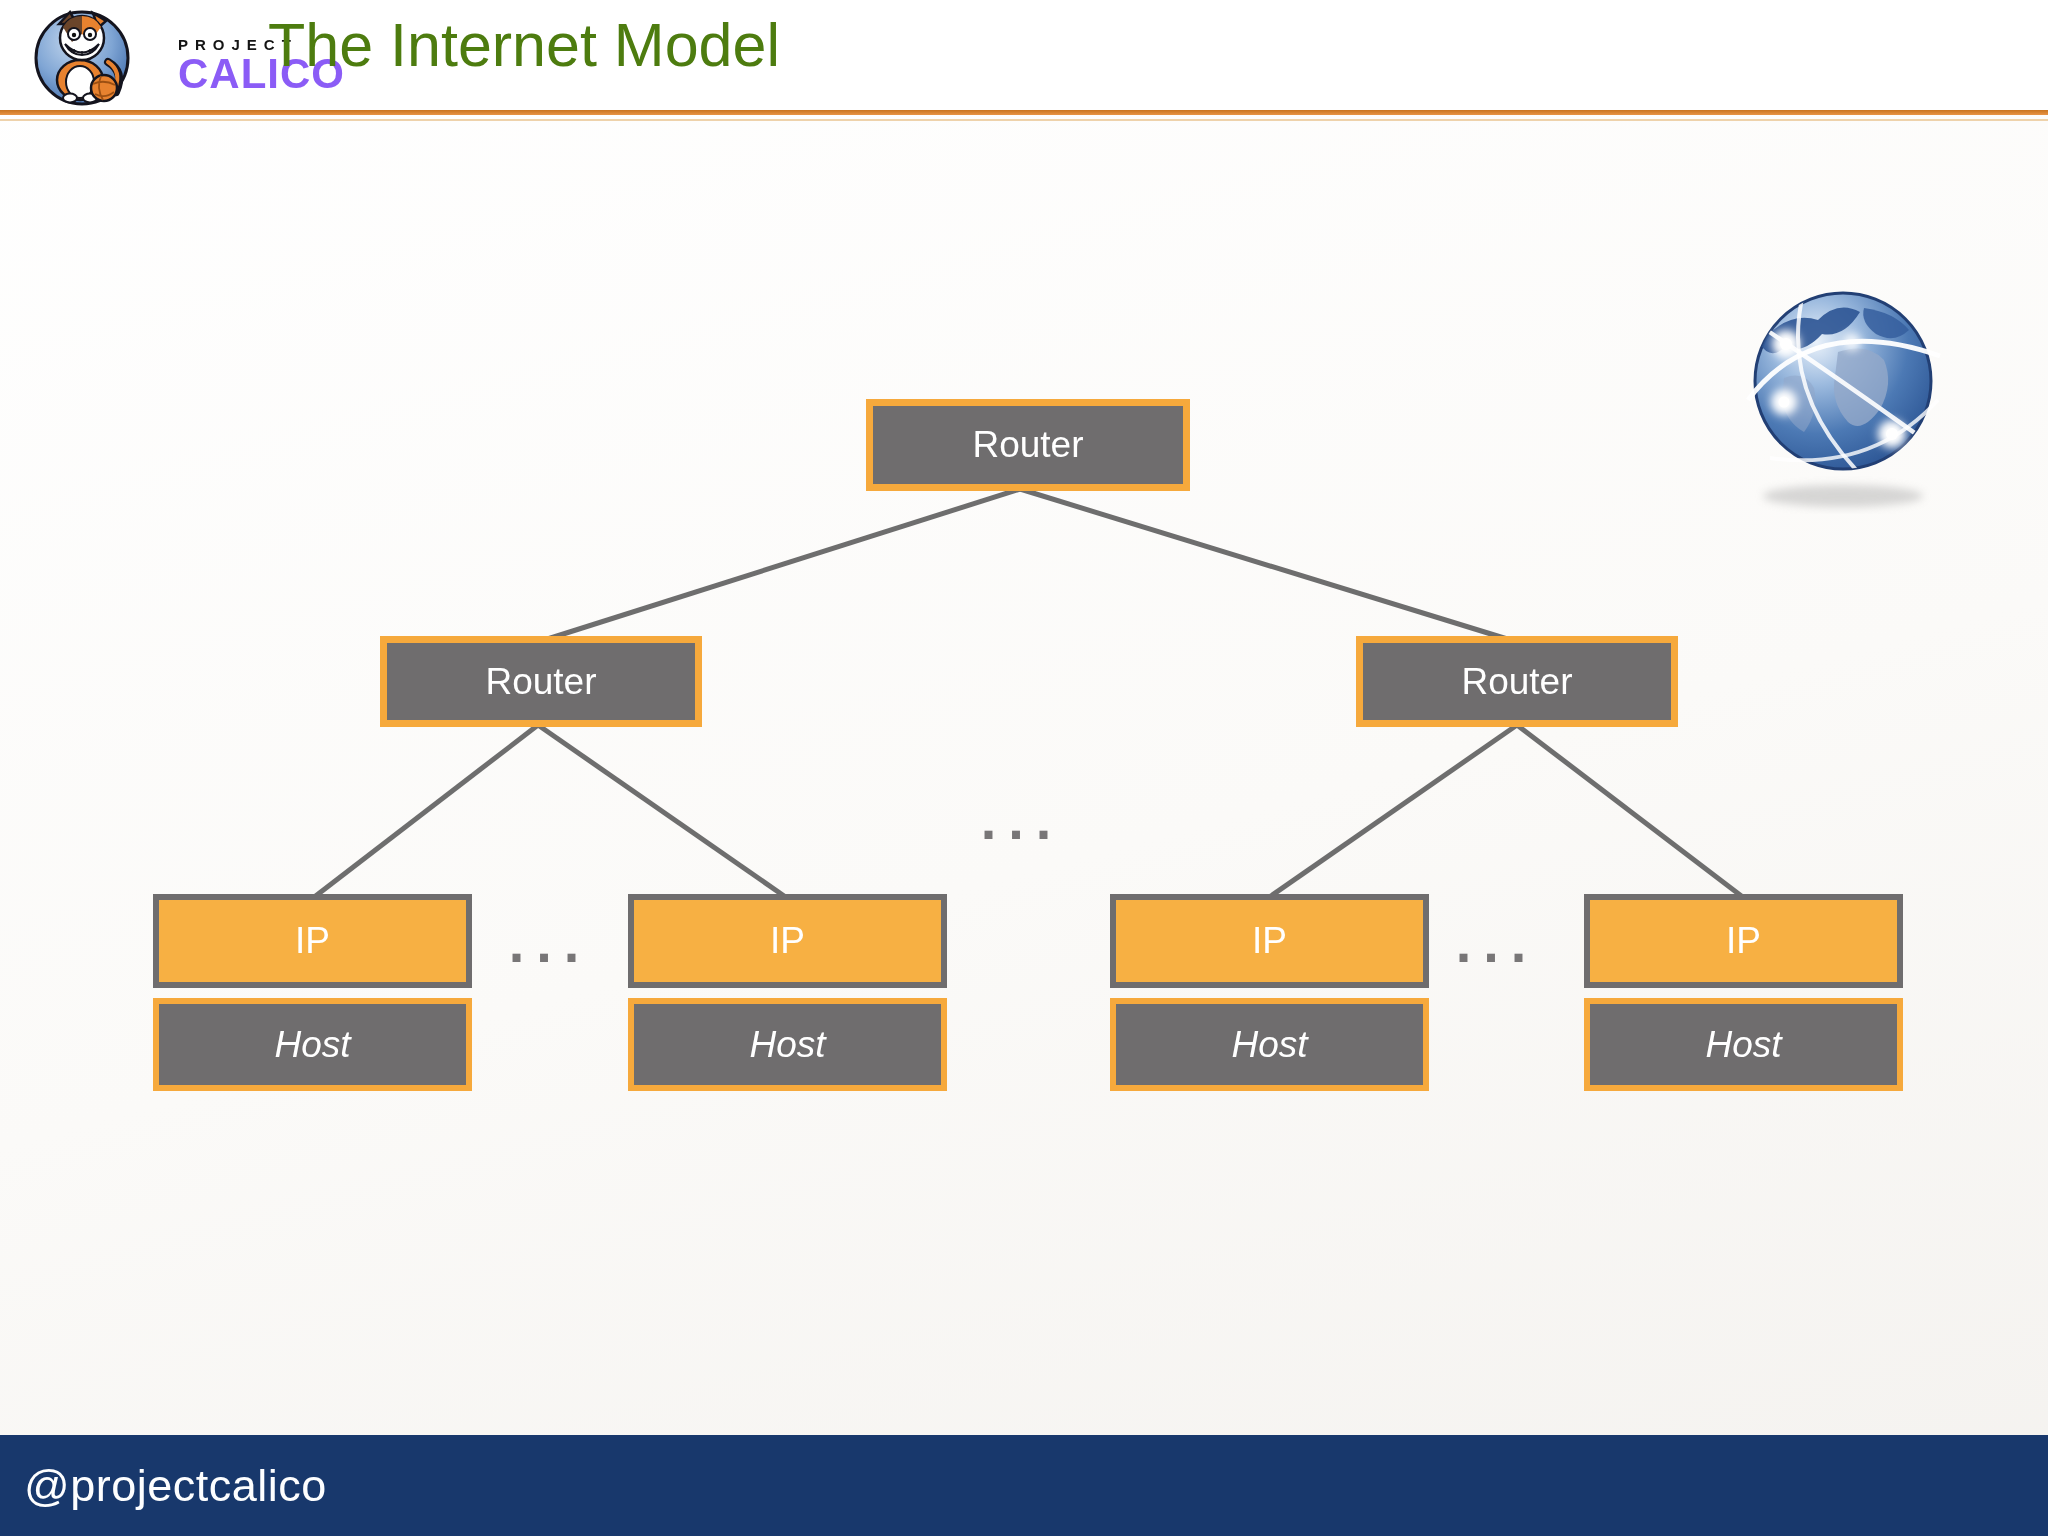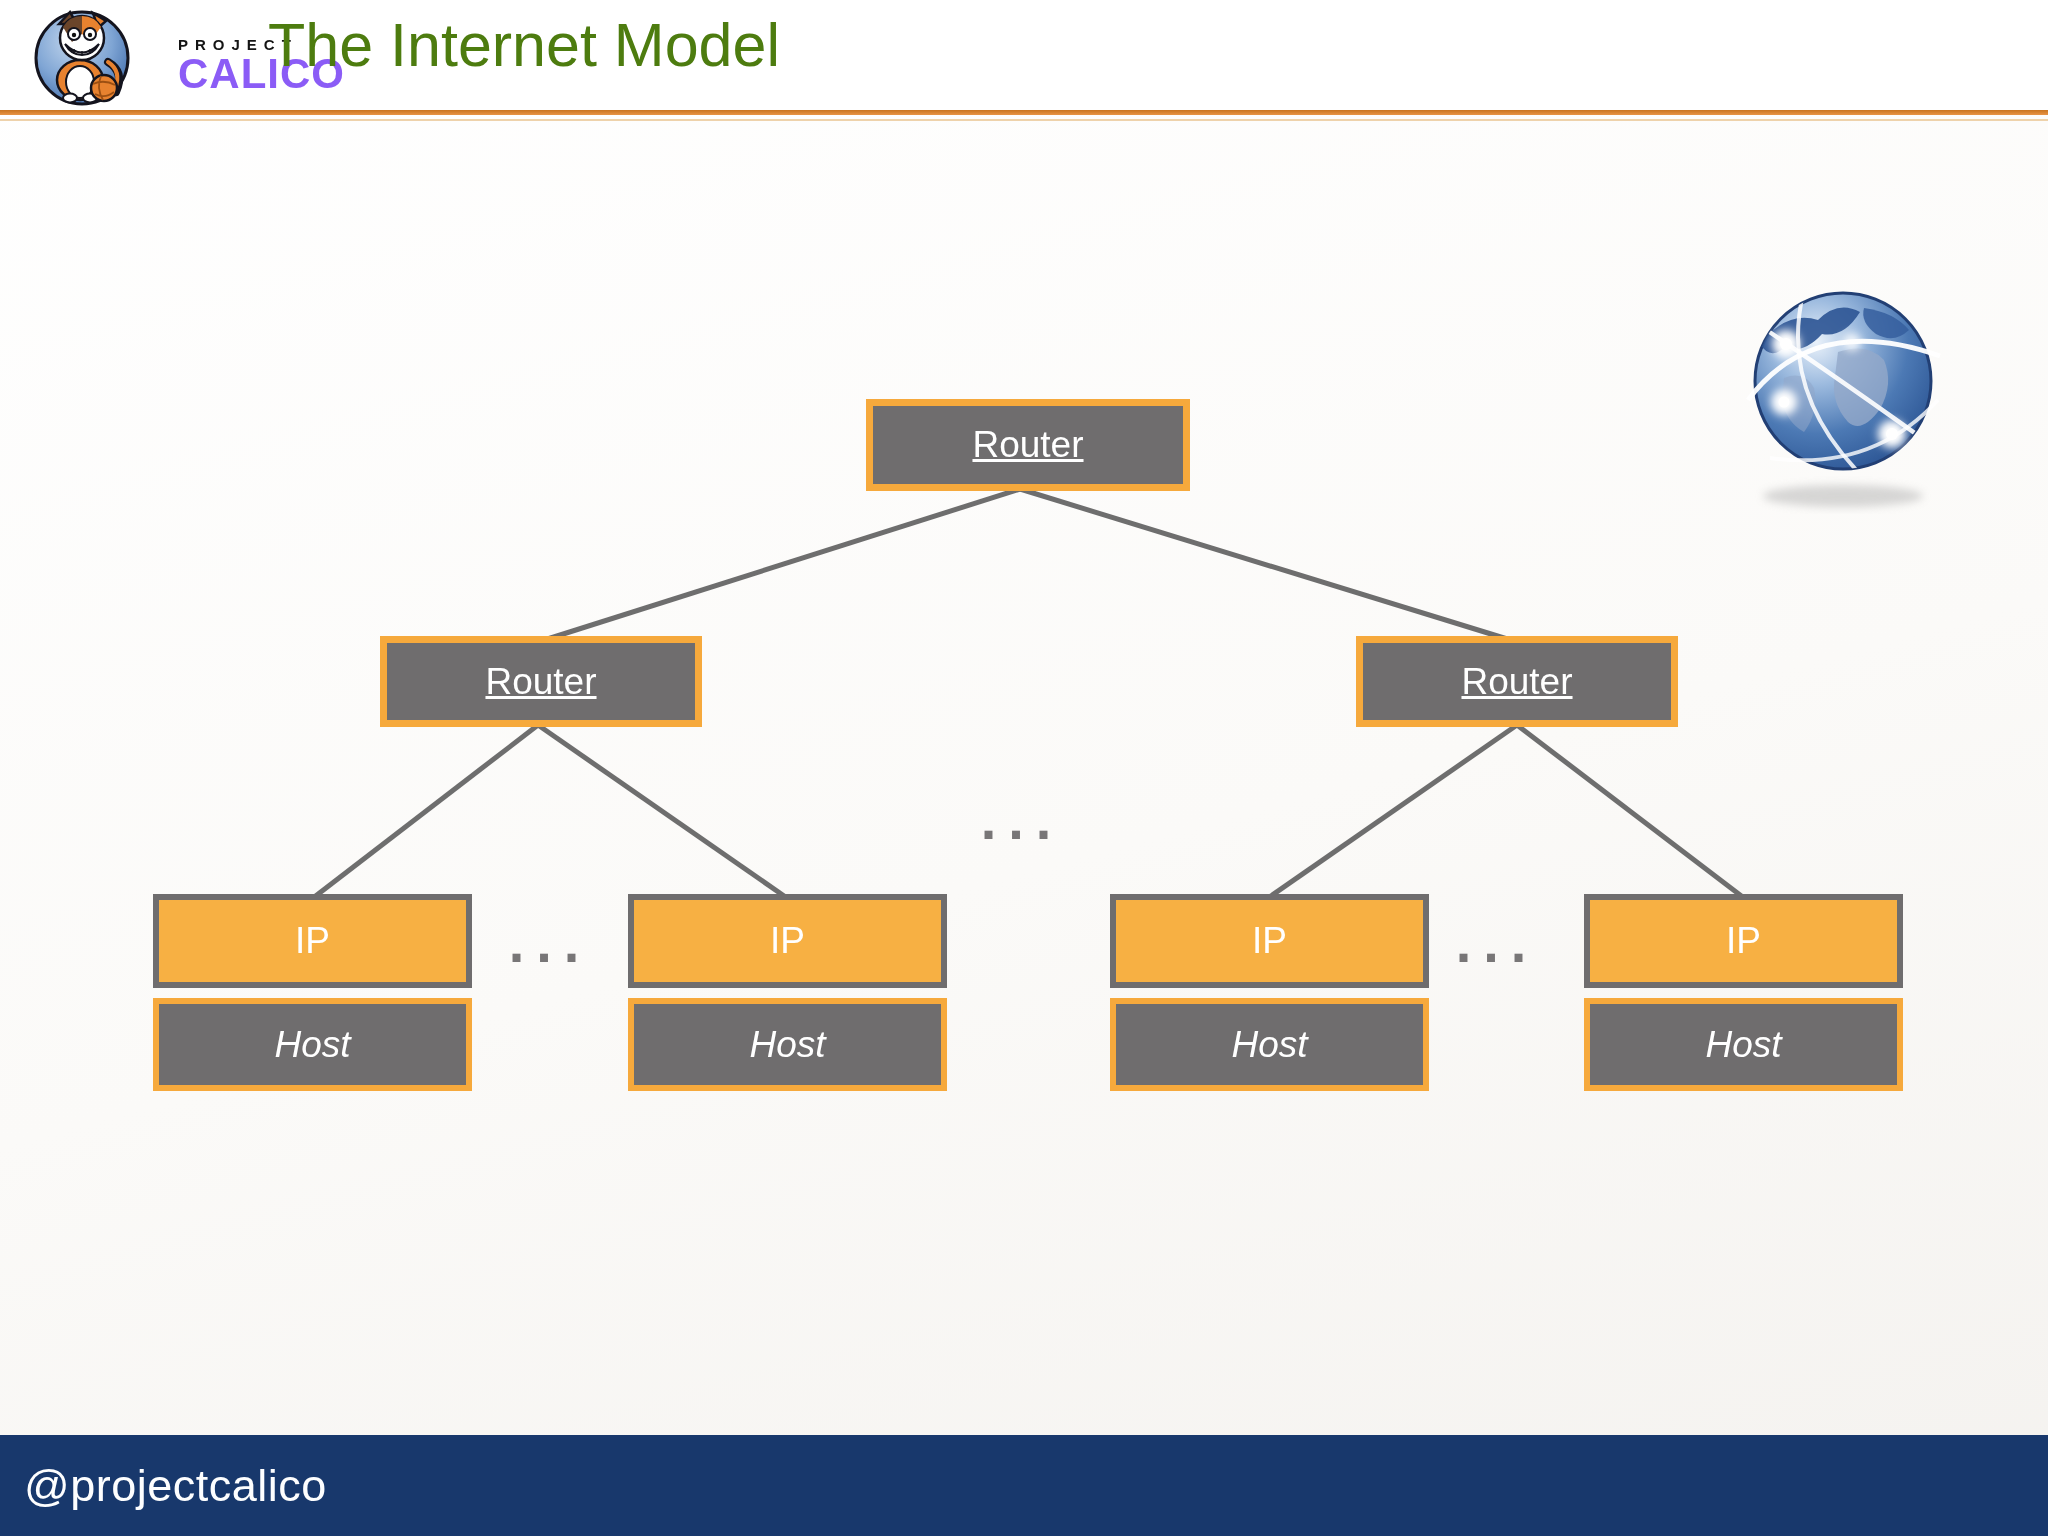--- a/index.html
+++ b/index.html
@@ -19,21 +19,21 @@
   .page-title { position:absolute; left:268px; top:10px; font-size:61px; font-weight:400;
                 color:#4d7c0f; letter-spacing:0px; white-space:nowrap; }
   .divider      { position:absolute; top:110px; left:0; width:2048px; height:5px;
                   background:linear-gradient(#c9731f,#e89445); }
   .divider-sub  { position:absolute; top:119px; left:0; width:2048px; height:2px; background:#eed2ab; }
 
   
   .connectors { position:absolute; top:0; left:0; pointer-events:none; }
   .node { position:absolute; display:flex; align-items:center; justify-content:center;
           font-size:37px; color:#ffffff; }
-  .router { background:#6f6d6e; border:7px solid #f6a93c;text-decoration:underline; }
+  .router { background:#6f6d6e; border:7px solid #f6a93c; }
   .ip     { background:#f7b043; border:6px solid #6f6d6e; }
   .host   { background:#6f6d6e; border:6px solid #f6a93c;font-style:italic; }
   .router-top   { left:866px;  top:399px; width:324px; height:92px; }
   .router-left  { left:380px;  top:636px; width:322px; height:91px; }
   .router-right { left:1356px; top:636px; width:322px; height:91px; }
   .ip-1   { left:153px;  top:894px; width:319px; height:94px; }
   .ip-2   { left:628px;  top:894px; width:319px; height:94px; }
   .ip-3   { left:1110px; top:894px; width:319px; height:94px; }
   .ip-4   { left:1584px; top:894px; width:319px; height:94px; }
   .host-1 { left:153px;  top:998px; width:319px; height:93px; }

